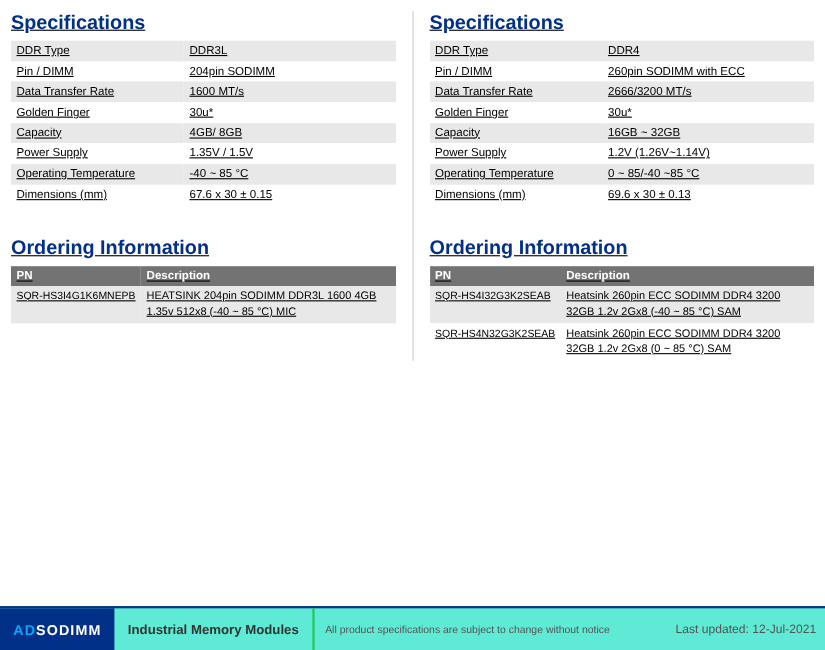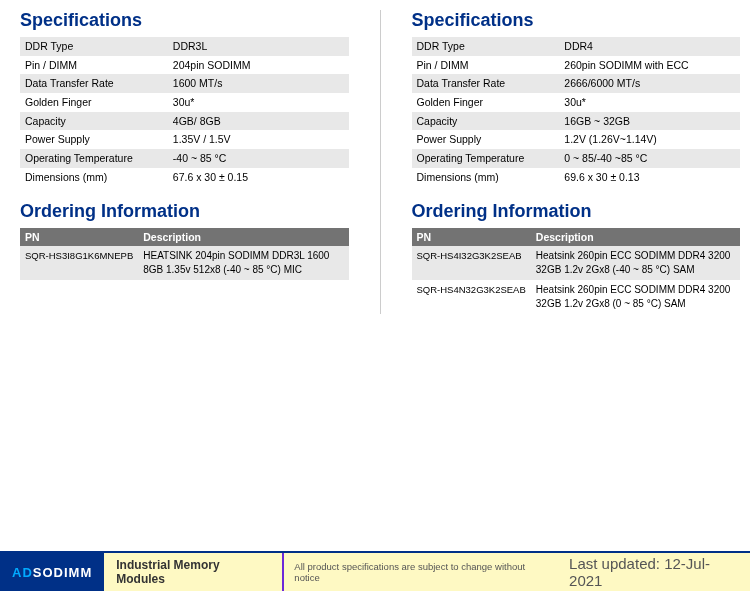--- a/index.html
+++ b/index.html
@@ -7,39 +7,40 @@
       font-family: Arial, sans-serif;
       font-size: 11px;
       background: #fff;
       width: 750px;
       min-height: 591px;
       position: relative;
     }
 
     .main-content {
       display: flex;
-      padding: 10px 10px 60px 20px;
-      gap: 26px;
+      padding: 10px 10px 60px 10px;
+      gap: 10px;
+      text-decoration: underline;
     }
 
     .column {
       flex: 1;
     }
 
     .section-title {
       font-size: 18px;
       font-weight: bold;
       color: #003087;
       margin-bottom: 6px;
     }
 
     .spec-table {
       width: 100%;
       border-collapse: collapse;
-      margin-bottom: 14px;
+      margin-bottom: 28px;
     }
 
     .spec-table tr:nth-child(odd) {
       background-color: #e8e8e8;
     }
 
     .spec-table tr:nth-child(even) {
       background-color: #fff;
     }
 
@@ -102,21 +103,21 @@
       background: #ccc;
       margin: 0 5px;
     }
 
     .footer {
       position: absolute;
       bottom: 0;
       left: 0;
       right: 0;
       height: 40px;
-      background: #fef9c3;
+      background: #5eead4;
       border-top: 2px solid #003087;
       display: flex;
       align-items: center;
     }
 
     .footer-brand {
       background: #003087;
       color: #fff;
       padding: 0 12px;
       height: 100%;
@@ -125,36 +126,36 @@
       font-size: 13px;
       font-weight: bold;
       letter-spacing: 1px;
     }
 
     .footer-title {
       padding: 0 12px;
       font-size: 12px;
       font-weight: bold;
       color: #333;
-      border-right: 2px solid #6d28d9;
+      border-right: 2px solid #22c55e;
       height: 100%;
       display: flex;
       align-items: center;
     }
 
     .footer-left-note {
       padding: 0 10px;
       font-size: 9.5px;
       color: #555;
     }
 
     .footer-right-note {
       margin-left: auto;
       padding: 0 8px;
-      font-size: 15px;
+      font-size: 11px;
       color: #555;
     }
   </style>
 </head>
 <body>
 
 <div class="main-content">
 
   <div class="column">
     <div class="section-title">Specifications</div>
@@ -198,22 +199,22 @@
     <div class="ordering-title">Ordering Information</div>
     <table class="ordering-table">
       <thead id="left-ordering-head">
           <tr>
             <td>PN</td>
             <td>Description</td>
           </tr>
         </thead>
       <tbody id="left-ordering-body">
           <tr>
-            <td>SQR-HS3I8G1K6MNEPB</td>
-            <td>HEATSINK 204pin SODIMM DDR3L 1600 8GB 1.35v 512x8 (-40 ~ 85 °C) MIC</td>
+            <td>SQR-HS3I4G1K6MNEPB</td>
+            <td>HEATSINK 204pin SODIMM DDR3L 1600 4GB 1.35v 512x8 (-40 ~ 85 °C) MIC</td>
           </tr>
         </tbody>
     </table>
   </div>
 
   <div class="divider"></div>
 
   <div class="column">
     <div class="section-title">Specifications</div>
     <table class="spec-table">
@@ -221,21 +222,21 @@
           <tr>
             <td>DDR Type</td>
             <td>DDR4</td>
           </tr>
           <tr>
             <td>Pin / DIMM</td>
             <td>260pin SODIMM with ECC</td>
           </tr>
           <tr>
             <td>Data Transfer Rate</td>
-            <td>2666/6000 MT/s</td>
+            <td>2666/3200 MT/s</td>
           </tr>
           <tr>
             <td>Golden Finger</td>
             <td>30u*</td>
           </tr>
           <tr>
             <td>Capacity</td>
             <td>16GB ~ 32GB</td>
           </tr>
           <tr>

